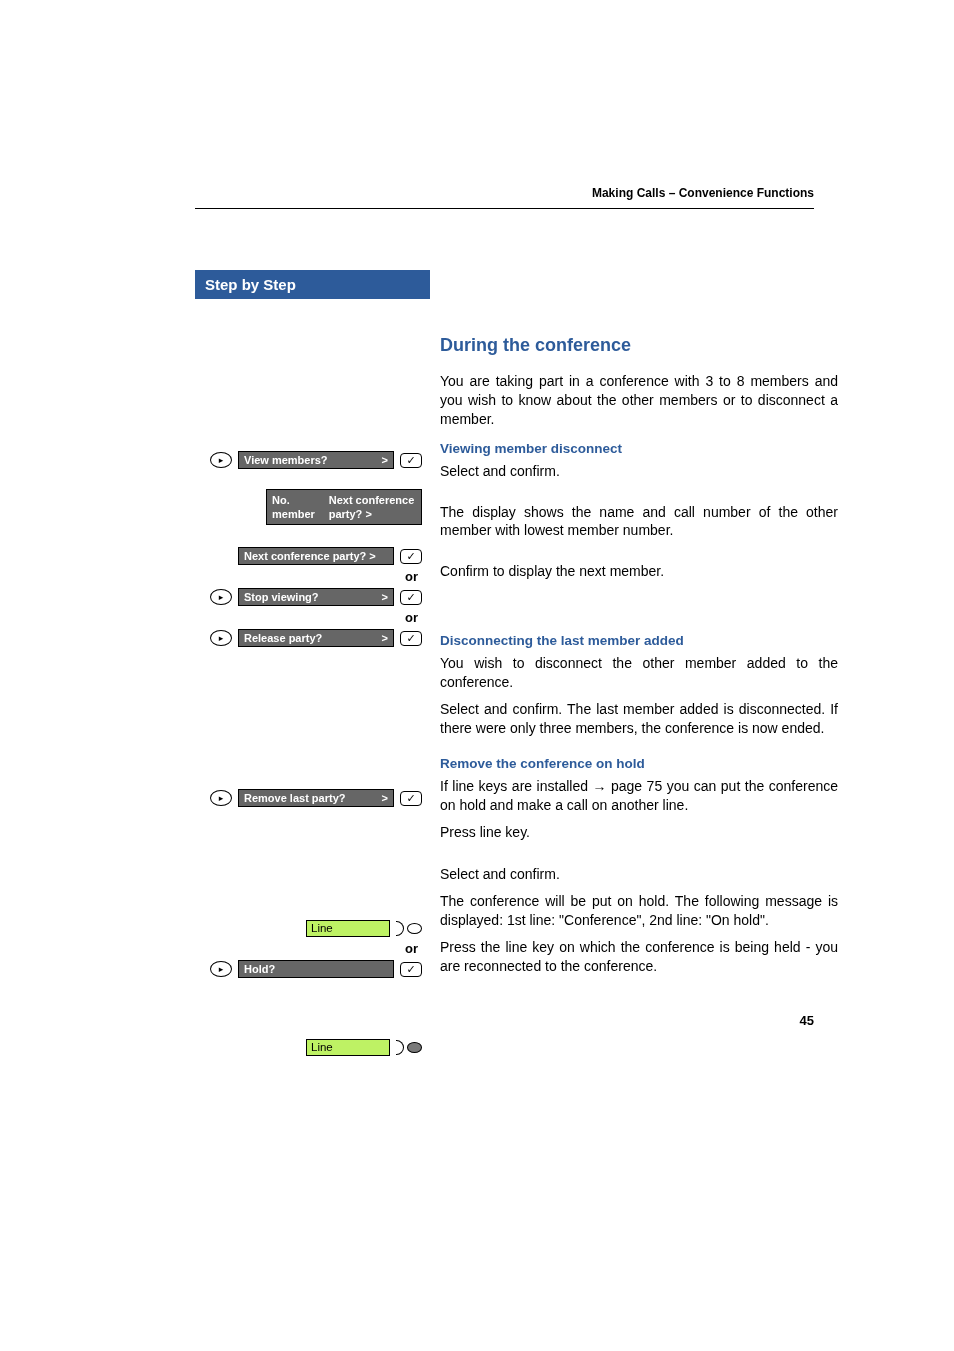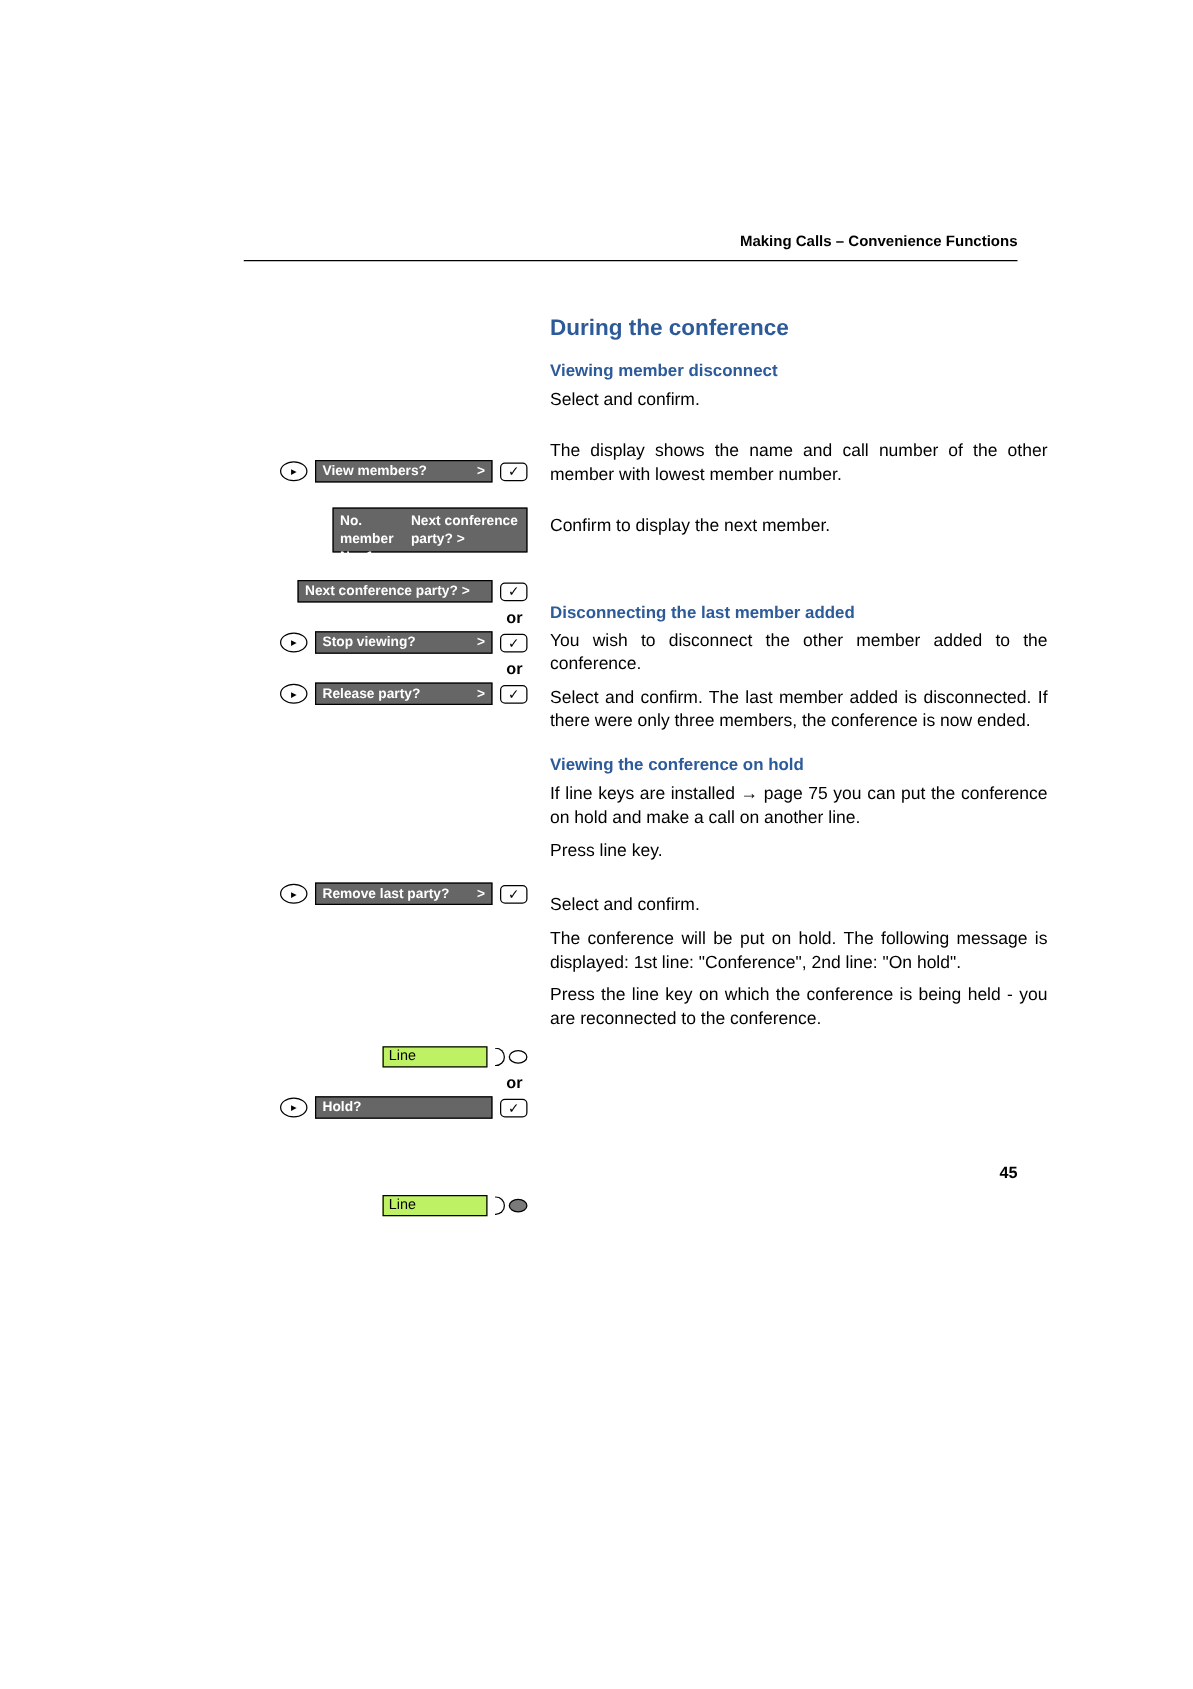--- a/index.html
+++ b/index.html
@@ -94,21 +94,21 @@
   .menu-box {
     background: #666;
     color: #fff;
     font-size: 11px;
     font-weight: bold;
     padding: 3px 5px;
     border: 1px solid #000;
     height: 18px;
     display: flex;
     align-items: center;
-    width: 142px;
+    width: 156px;
   }
   .menu-box.tall { height: 36px; flex-direction: row; align-items: flex-start; width: 156px; line-height: 1.3; }
   .menu-box .arrow { margin-left: auto; font-weight: bold; }
   .menu-box.tall .line2 { width: 100%; }
   .ok-btn {
     border: 1px solid #000;
     border-radius: 4px;
     width: 22px; height: 15px;
     display:flex; align-items:center; justify-content:center;
     font-size: 11px;
@@ -151,20 +151,21 @@
     font-weight: bold;
   }
 </style>
 </head>
 <body>
 
 <div class="page">
   <div class="top-rule"></div>
   <div class="running-header">Making Calls – Convenience Functions</div>
 
+  <div class="step-header">Step by Step</div>
 
   <div class="columns">
 
     <div class="left-col">
 
       <div style="height:150px"></div>
 
       <div class="row">
         <div class="scroll-oval">
             <span>▸</span>
@@ -272,20 +273,21 @@
         <div class="key-arc"></div>
         <div class="led on"></div>
       </div>
 
     </div>
 
     <div class="right-col">
 
       <div class="h2">During the conference</div>
 
+      <div class="body-text">You are taking part in a conference with 3 to 8 members and you wish to know about the other members or to disconnect a member.</div>
 
       <div class="sub-head">Viewing member disconnect</div>
 
       <div class="body-text">Select and confirm.</div>
 
       <div style="height:14px"></div>
 
       <div class="body-text">The display shows the name and call number of the other member with lowest member number.</div>
 
       <div style="height:14px"></div>
@@ -297,21 +299,21 @@
 
       <div style="height:16px"></div>
 
 
       <div class="sub-head">Disconnecting the last member added</div>
 
       <div class="body-text">You wish to disconnect the other member added to the conference.</div>
 
       <div class="body-text">Select and confirm. The last member added is disconnected. If there were only three members, the conference is now ended.</div>
 
-      <div class="sub-head" style="margin-top:18px">Viewing the conference on hold</div>
+      <div class="sub-head" style="margin-top:18px">Remove the conference on hold</div>
 
       <div class="body-text">If line keys are installed → page 75 you can put the conference on hold and make a call on another line.</div>
 
       <div class="body-text">Press line key.</div>
 
       <div style="height:16px"></div>
 
       <div class="body-text">Select and confirm.</div>
 
       <div class="body-text">The conference will be put on hold. The following message is displayed: 1st line:  "Conference", 2nd line: "On hold".</div>

